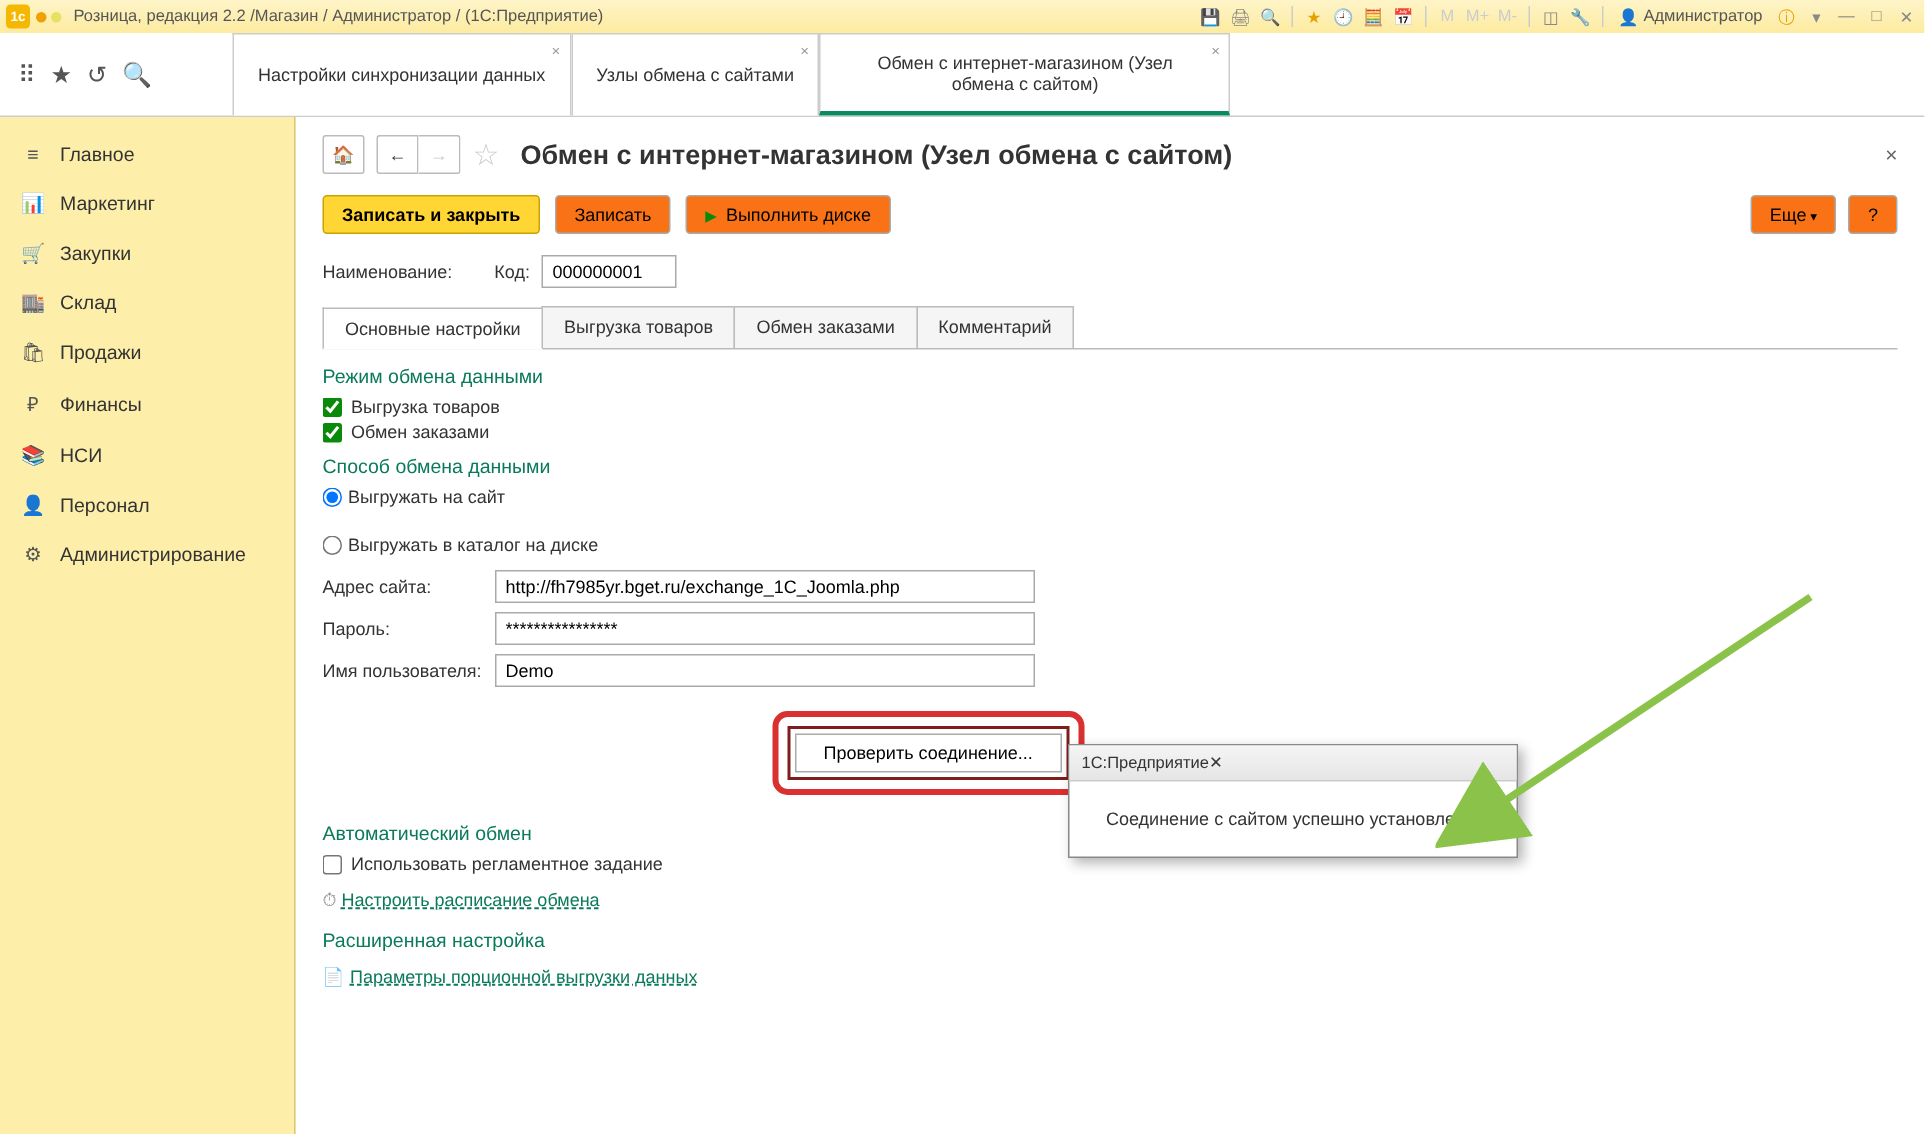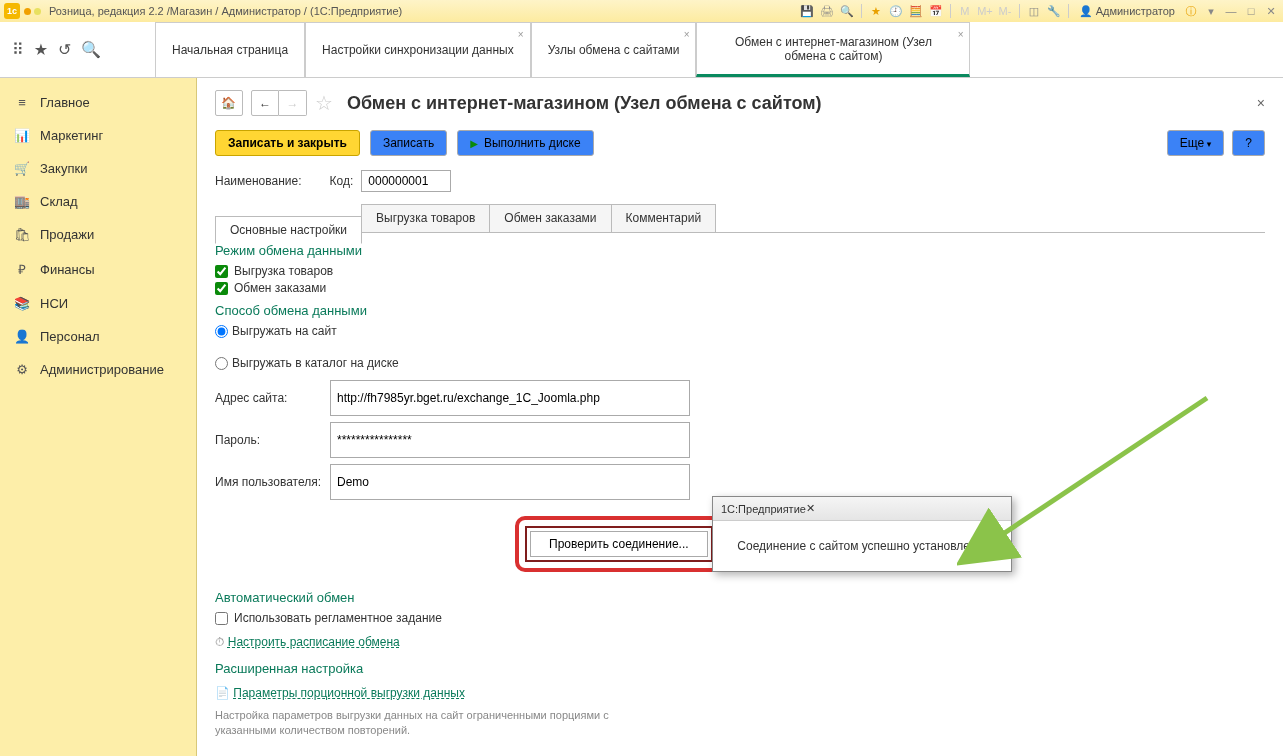--- a/index.html
+++ b/index.html
@@ -34,45 +34,45 @@
 .content { flex: 1; padding: 12px 18px; position: relative; overflow: hidden; }
 
 
 .hdr-row { display: flex; align-items: center; gap: 8px; margin-bottom: 14px; }
 .hdr-btn { border: 1px solid #bbb; background: #fff; height: 26px; min-width: 28px; display: flex; align-items: center; justify-content: center; cursor: pointer; border-radius: 2px; }
 .hdr-title { font-size: 18px; font-weight: bold; color: #333; margin-left: 6px; }
 .hdr-close { margin-left: auto; font-size: 14px; color: #666; cursor: pointer; }
 
 
 .toolbar { display: flex; gap: 10px; margin-bottom: 14px; align-items: flex-start; }
-.btn { border: 1px solid #aaa; background: #3b82f6; padding: 5px 12px; cursor: pointer; border-radius: 3px; font-size: 12px; }
+.btn { border: 1px solid #aaa; background: #f97316; padding: 5px 12px; cursor: pointer; border-radius: 3px; font-size: 12px; }
 .btn-primary { background: #ffd633; border-color: #c9a400; font-weight: bold; }
 .btn-play::before { content: "▶"; color: #0a8a0a; margin-right: 6px; font-size: 10px; }
 .toolbar-right { margin-left: auto; display: flex; gap: 8px; }
 .btn-dropdown::after { content: " ▾"; font-size: 9px; }
 
 
 .form-row { display: flex; align-items: center; gap: 8px; margin-bottom: 12px; }
 .form-input { border: 1px solid #aaa; padding: 3px 6px; font-size: 12px; height: 22px; }
 
 
 .inner-tabs { display: flex; border-bottom: 1px solid #bbb; margin-bottom: 10px; }
 .inner-tab { border: 1px solid #bbb; border-bottom: none; padding: 6px 14px; background: #f5f5f5; cursor: pointer; font-size: 12px; margin-right: -1px; }
-.inner-tab.active { background: #fff; border-bottom: 1px solid #fff; position: relative; top: 12px; }
+.inner-tab.active { background: #fff; border-bottom: 1px solid #fff; position: relative; top: 1px; }
 
 
 .section-title { color: #0a7a5a; font-size: 13px; margin: 8px 0 6px; }
 .check-row { display: flex; align-items: center; gap: 6px; margin: 3px 0 3px 0; font-size: 12px; }
 .check-row input[type=checkbox] { accent-color: #0a8a0a; }
 .radio-row { display: flex; gap: 18px; margin: 6px 0 10px; font-size: 12px; flex-direction: column; }
 .radio-row label { display: flex; align-items: center; gap: 4px; }
 
 .field-row { display: flex; align-items: center; margin: 6px 0; }
 .field-row .lbl { width: 115px; font-size: 12px; }
-.field-row input { border: 1px solid #aaa; padding: 3px 6px; width: 360px; height: 36px; font-size: 12px; }
+.field-row input { border: 1px solid #aaa; padding: 3px 6px; width: 360px; height: 22px; font-size: 12px; }
 
 .test-btn-wrap { margin: 10px 0 10px 300px; border: 4px solid #d93030; border-radius: 10px; padding: 6px; display: inline-block; }
 .test-btn-inner { border: 2px solid #7f1d1d; padding: 3px; }
 .test-btn { border: 1px solid #aaa; background: #fff; padding: 5px 18px; cursor: pointer; font-size: 12px; }
 
 .link-row { color: #0a7a5a; text-decoration: underline dashed; cursor: pointer; font-size: 12px; display: inline-flex; align-items: center; gap: 4px; margin: 4px 0; }
 .hint-text { color: #888; font-size: 11px; margin-top: 4px; max-width: 420px; line-height: 1.4; }
 
 
 .dialog { position: absolute; left: 515px; top: 418px; width: 300px; background: #fff; border: 1px solid #888; box-shadow: 3px 3px 8px rgba(0,0,0,.3); }
@@ -125,23 +125,20 @@
 
 <div class="tabs-row">
   <div class="tabs-left">
     <span class="tool-icon">⠿</span>
     <span class="tool-icon">★</span>
     <span class="tool-icon">↺</span>
     <span class="tool-icon">🔍</span>
   </div>
   <div class="tabs-container">
     <div class="tab">
-        <span>Начальная страница</span>
-      </div>
-    <div class="tab">
         <span>Настройки синхронизации данных</span>
         <span class="close-x">×</span>
       </div>
     <div class="tab">
         <span>Узлы обмена с сайтами</span>
         <span class="close-x">×</span>
       </div>
     <div class="tab active">
         <span style="max-width:240px">Обмен с интернет-магазином (Узел обмена с сайтом)</span>
         <span class="close-x">×</span>
@@ -272,21 +269,20 @@
 
     <div class="section-title">Автоматический обмен</div>
     <div class="check-row">
         <input type="checkbox" style="">
         <span>Использовать регламентное задание</span>
       </div>
     <div style="margin:6px 0"><span style="color:#888">⏱</span> <span class="link-row">Настроить расписание обмена</span></div>
 
     <div class="section-title">Расширенная настройка</div>
     <div><span style="color:#888">📄</span> <span class="link-row">Параметры порционной выгрузки данных</span></div>
-    <div class="hint-text">Настройка параметров выгрузки данных на сайт ограниченными порциями с указанными количеством повторений.</div>
 
     
     <div class="dialog">
       <div class="dialog-title">
         <span>1С:Предприятие</span>
         <span style="cursor:pointer">✕</span>
       </div>
       <div class="dialog-body">Соединение с сайтом успешно установлено.</div>
     </div>
 

